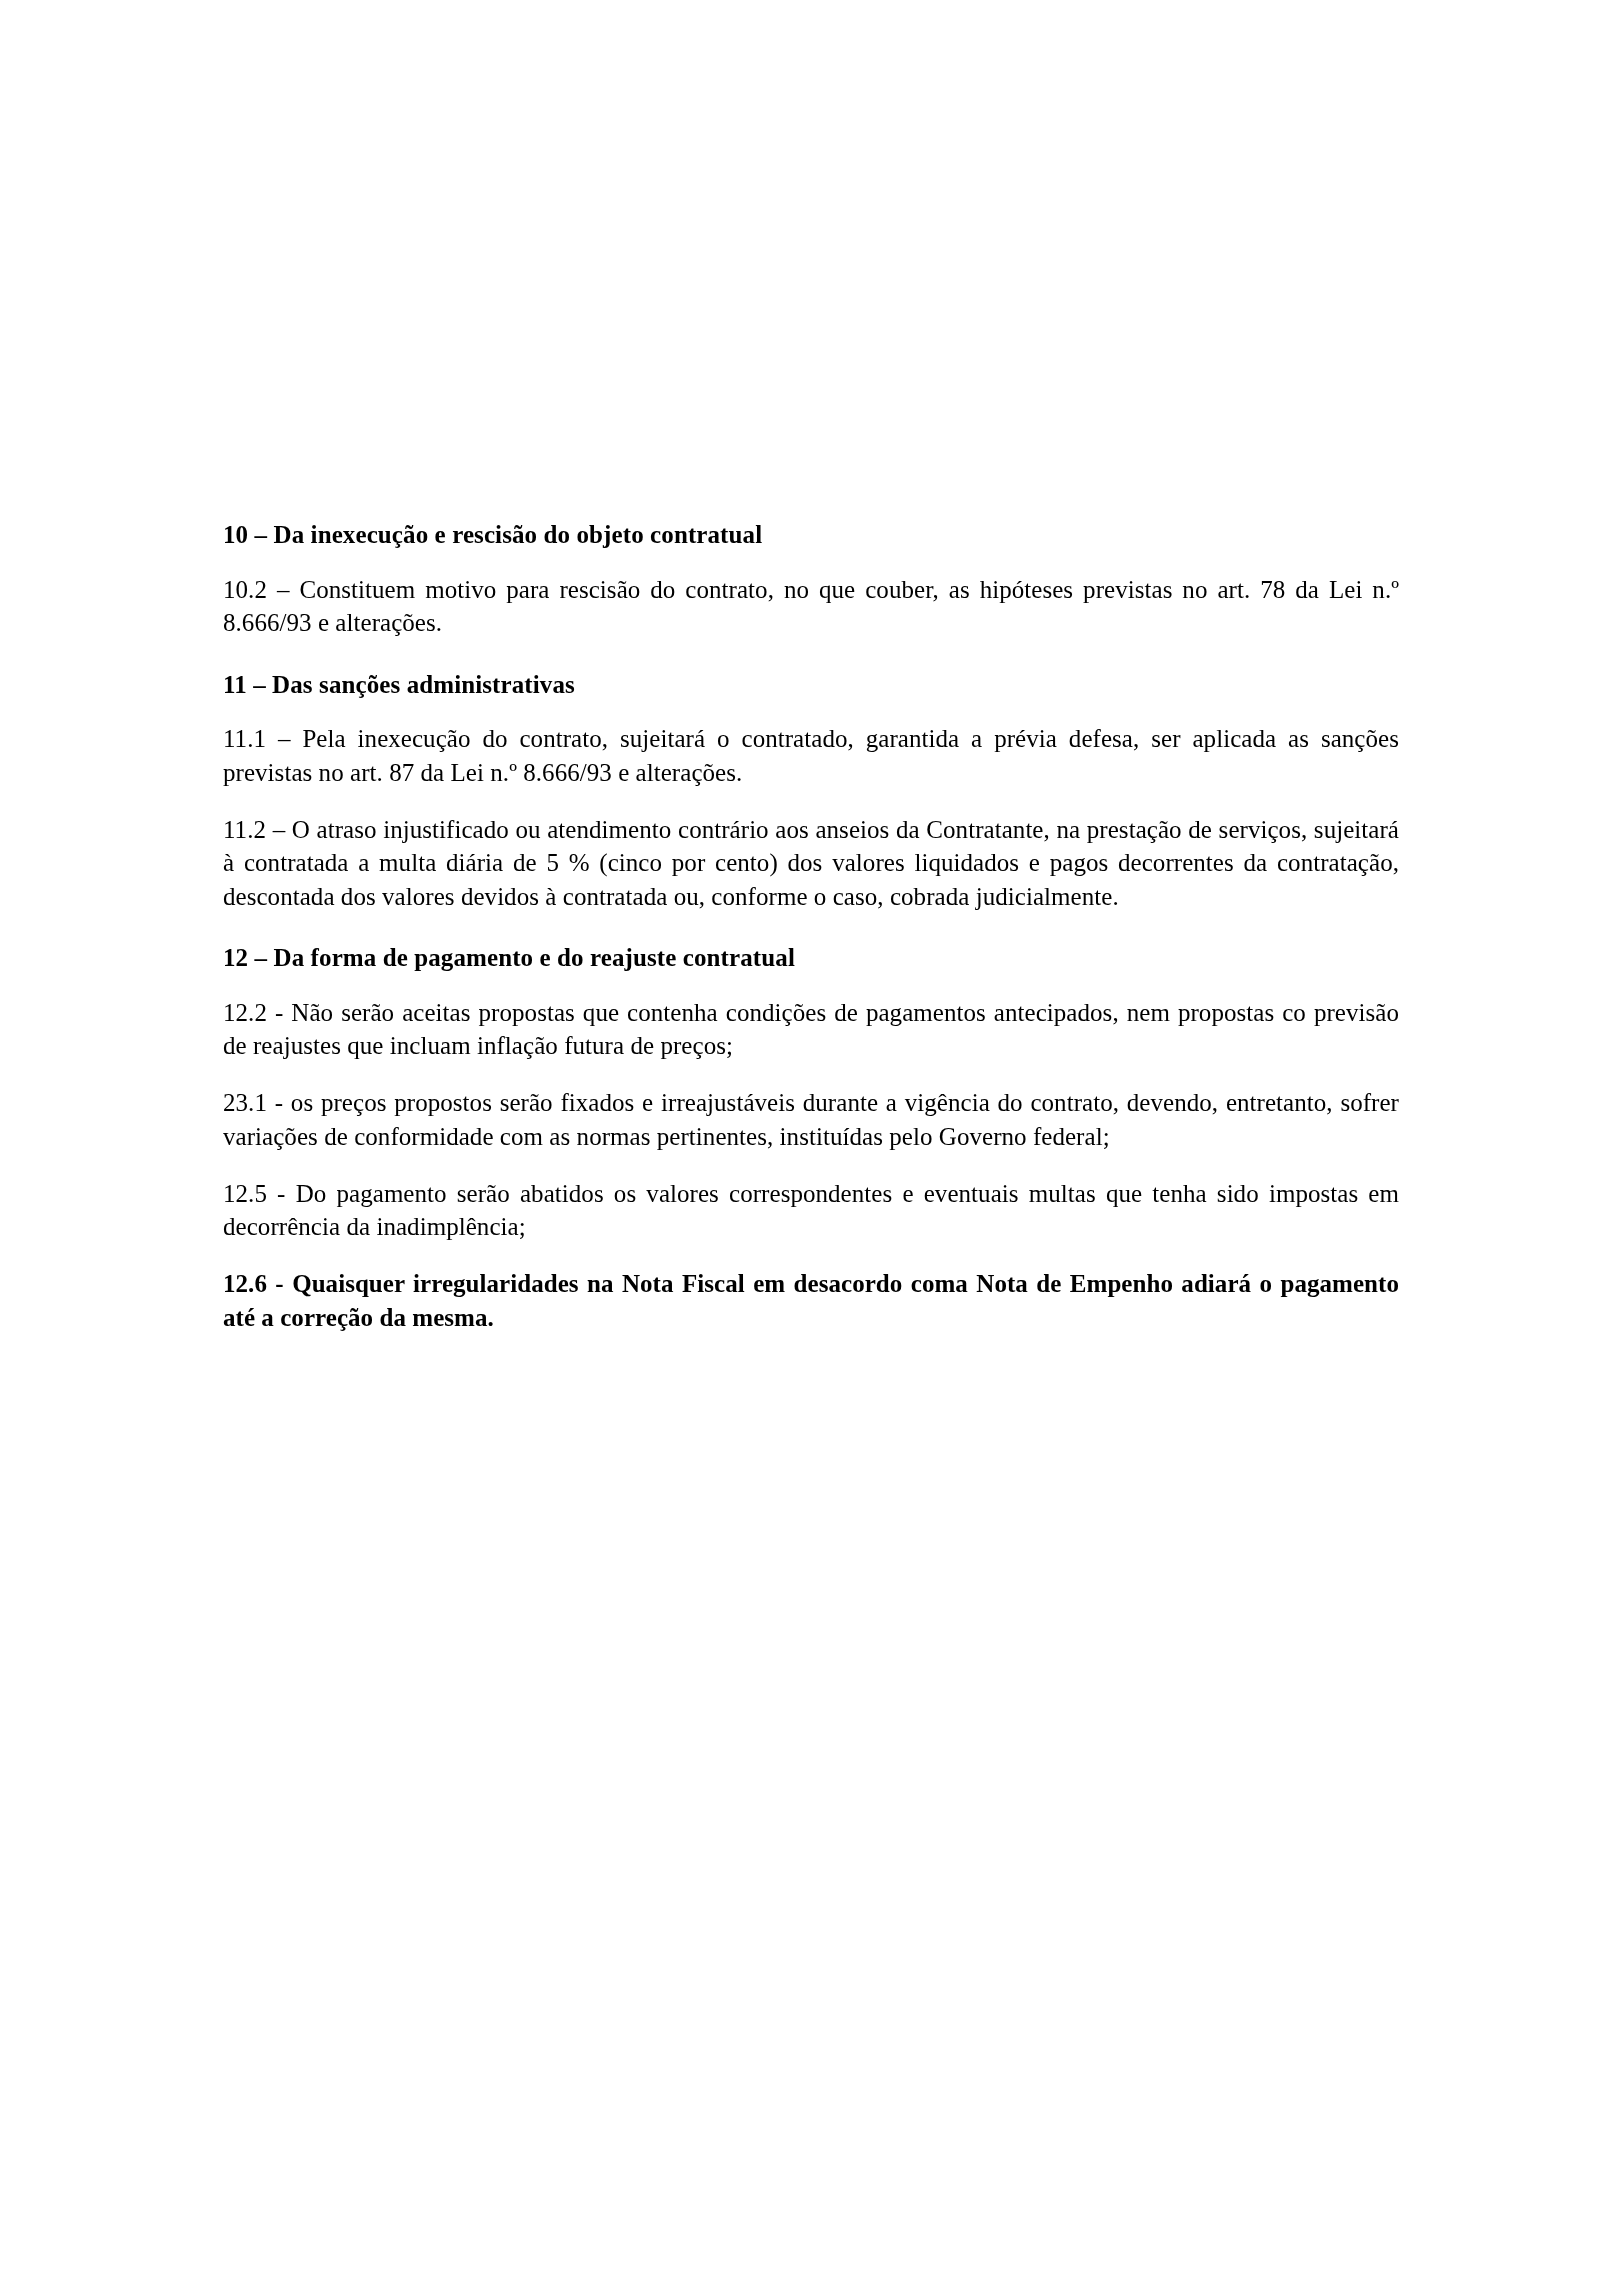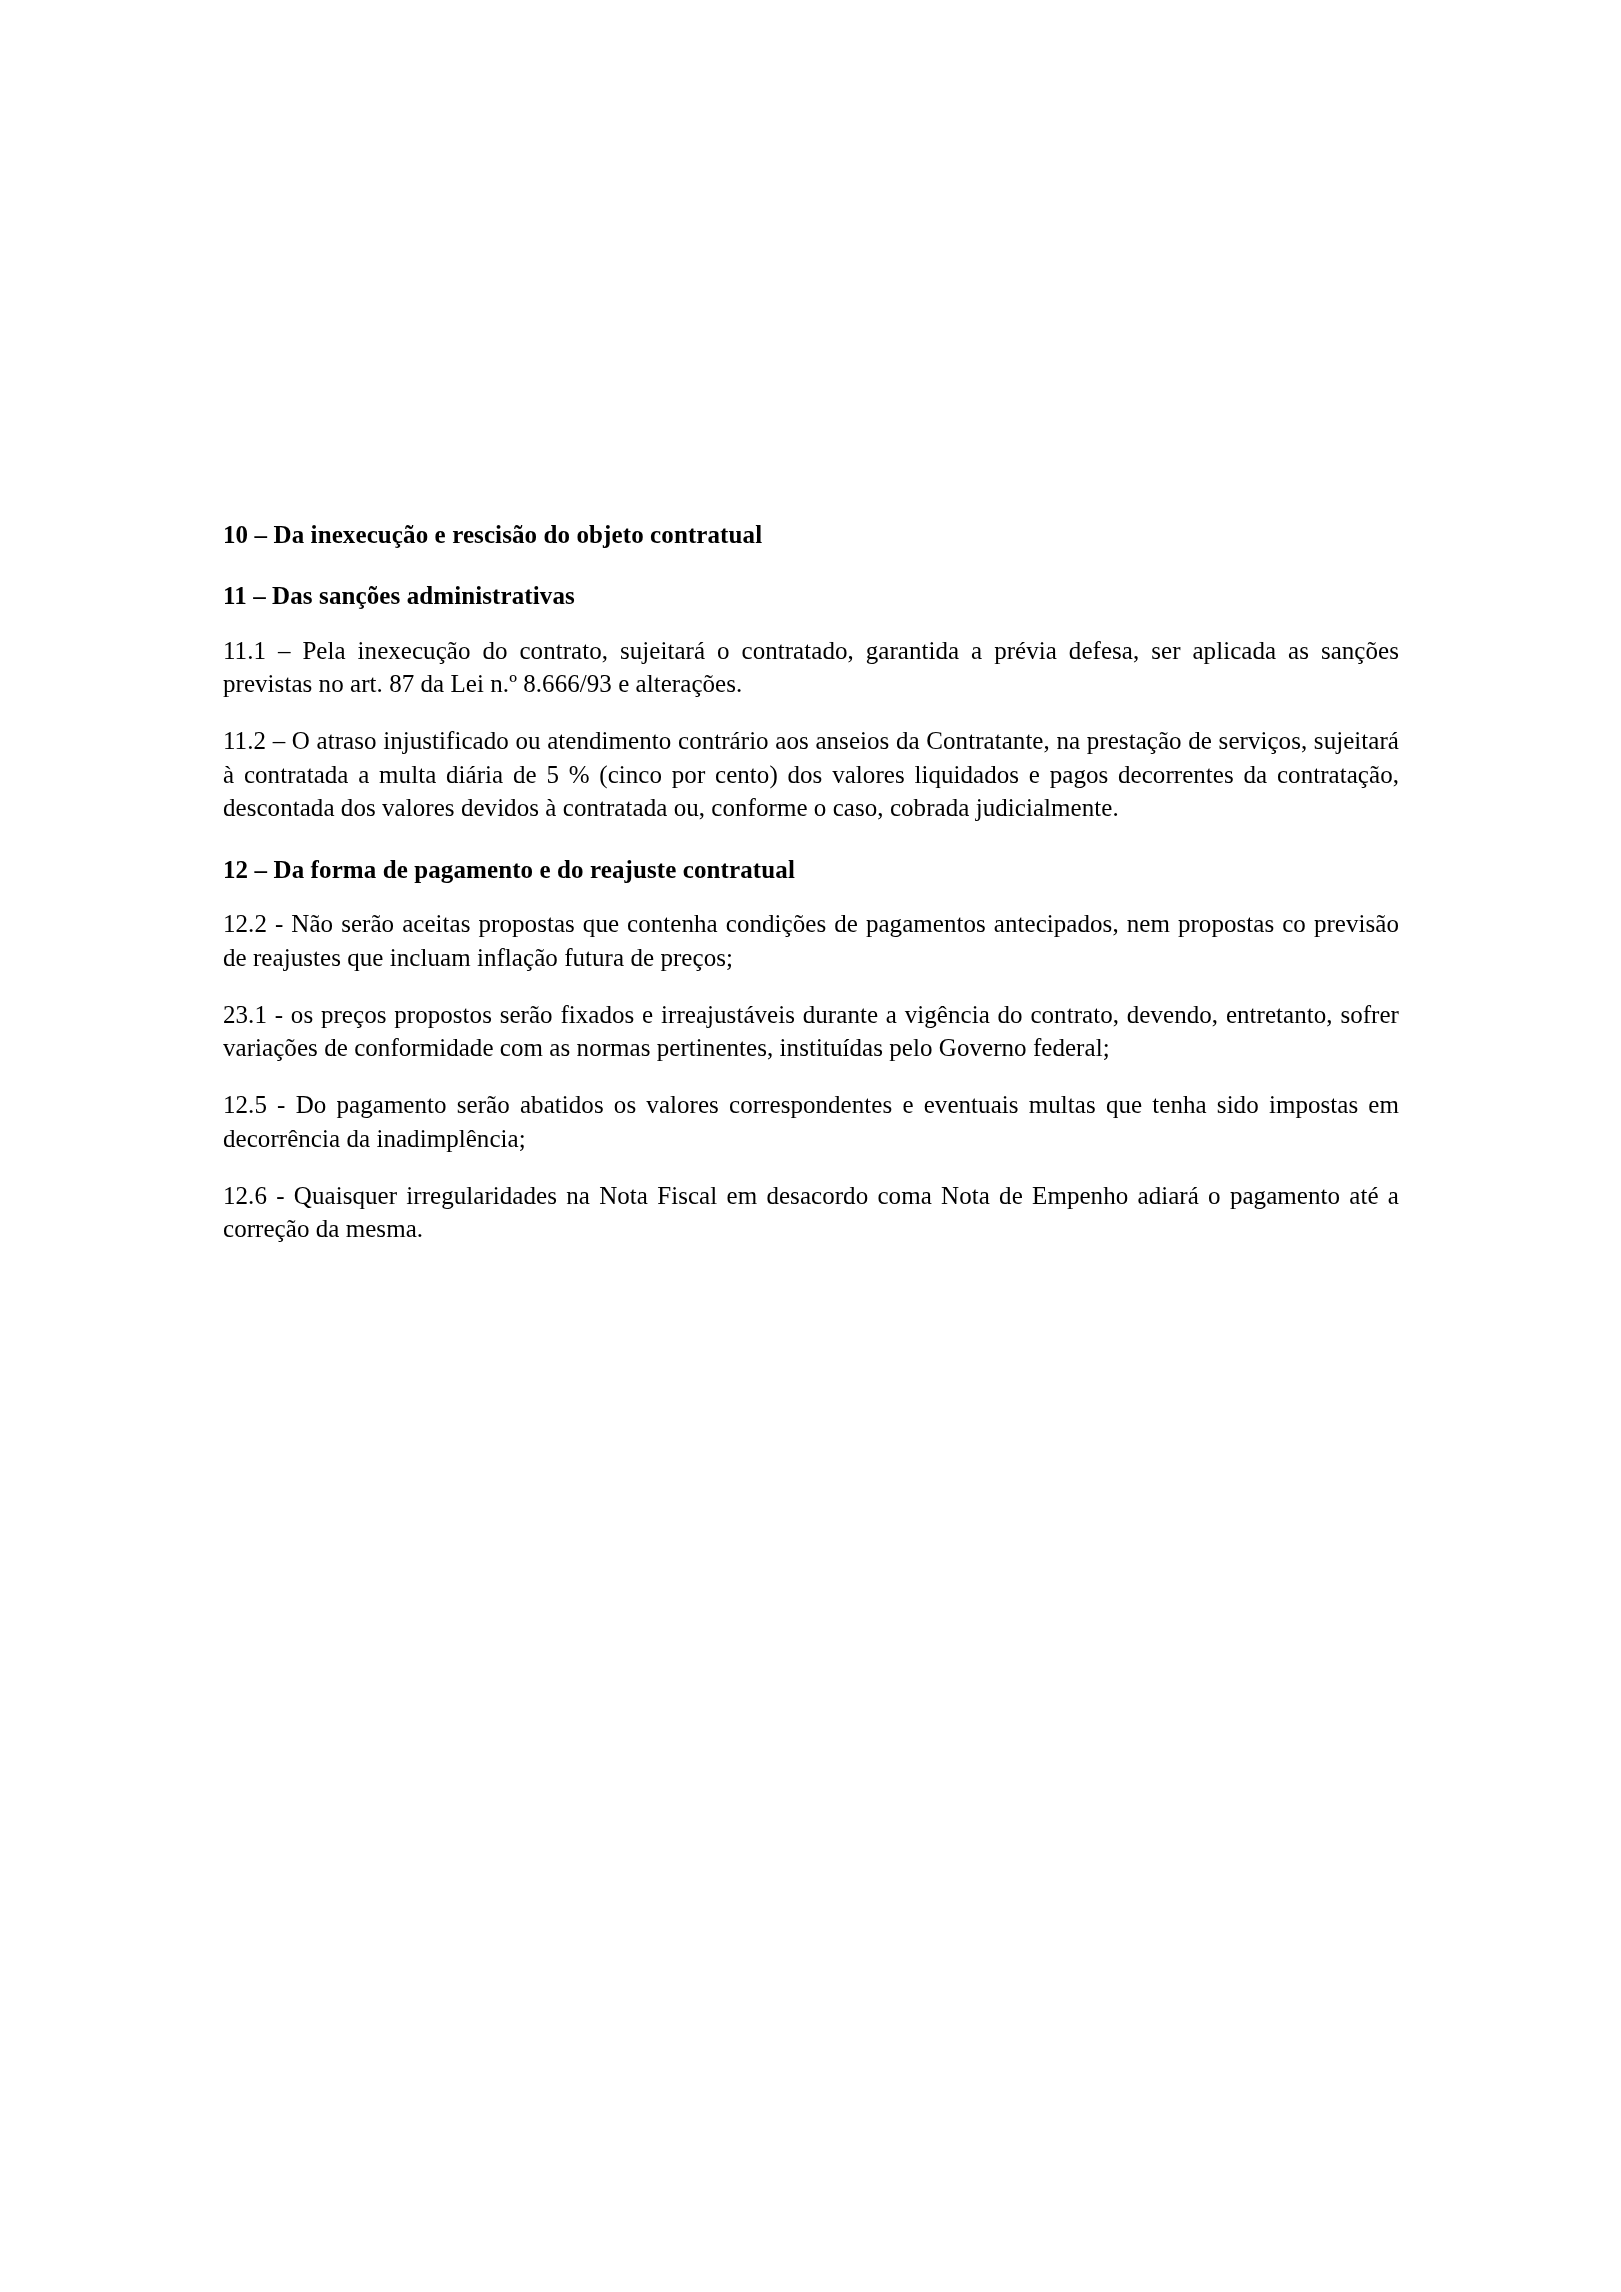--- a/index.html
+++ b/index.html
@@ -33,32 +33,34 @@
   .para {
     font-size: 25px;
     line-height: 1.34;
     margin: 0 0 23.5px 0;
     text-align: justify;
     text-justify: inter-word;
     letter-spacing: 0.05px;
   }
   .para:last-child {
     margin-bottom: 0;
+    font-weight: bold;
   }
   .block-gap-top {
     margin-top: 29px;
   }
 </style>
 </head>
 <body>
 
 <div class="page">
   <div class="content">
 
     <h2 class="heading">10 – Da inexecução e rescisão do objeto contratual</h2>
+    <p class="para">10.2 – Constituem motivo para rescisão do contrato, no que couber, as hipóteses previstas no art. 78 da Lei n.º 8.666/93 e alterações.</p>
 
     <h2 class="heading block-gap-top">11 – Das sanções administrativas</h2>
     <p class="para">11.1 – Pela  inexecução do contrato, sujeitará o contratado, garantida a prévia defesa, ser aplicada as sanções previstas no art. 87 da Lei n.º 8.666/93 e alterações.</p>
     <p class="para">11.2 – O atraso injustificado ou atendimento contrário aos anseios da Contratante, na prestação de serviços, sujeitará à contratada a multa diária de 5 % (cinco por cento) dos valores liquidados e pagos decorrentes da contratação, descontada dos valores devidos à contratada ou, conforme o caso, cobrada judicialmente.</p>
 
     <h2 class="heading block-gap-top">12 – Da forma de pagamento e do reajuste contratual</h2>
     <p class="para">12.2 - Não serão aceitas propostas que contenha condições de pagamentos antecipados, nem propostas co previsão de reajustes que incluam inflação futura de preços;</p>
     <p class="para">23.1 - os preços propostos serão fixados e irreajustáveis durante a vigência do contrato, devendo, entretanto, sofrer variações de conformidade com as normas pertinentes, instituídas pelo Governo federal;</p>
     <p class="para">12.5 - Do pagamento serão abatidos os valores correspondentes e eventuais multas que tenha sido impostas em decorrência da inadimplência;</p>
     <p class="para">12.6 - Quaisquer irregularidades na Nota Fiscal em desacordo coma Nota de Empenho adiará o pagamento até a correção da mesma.</p>

